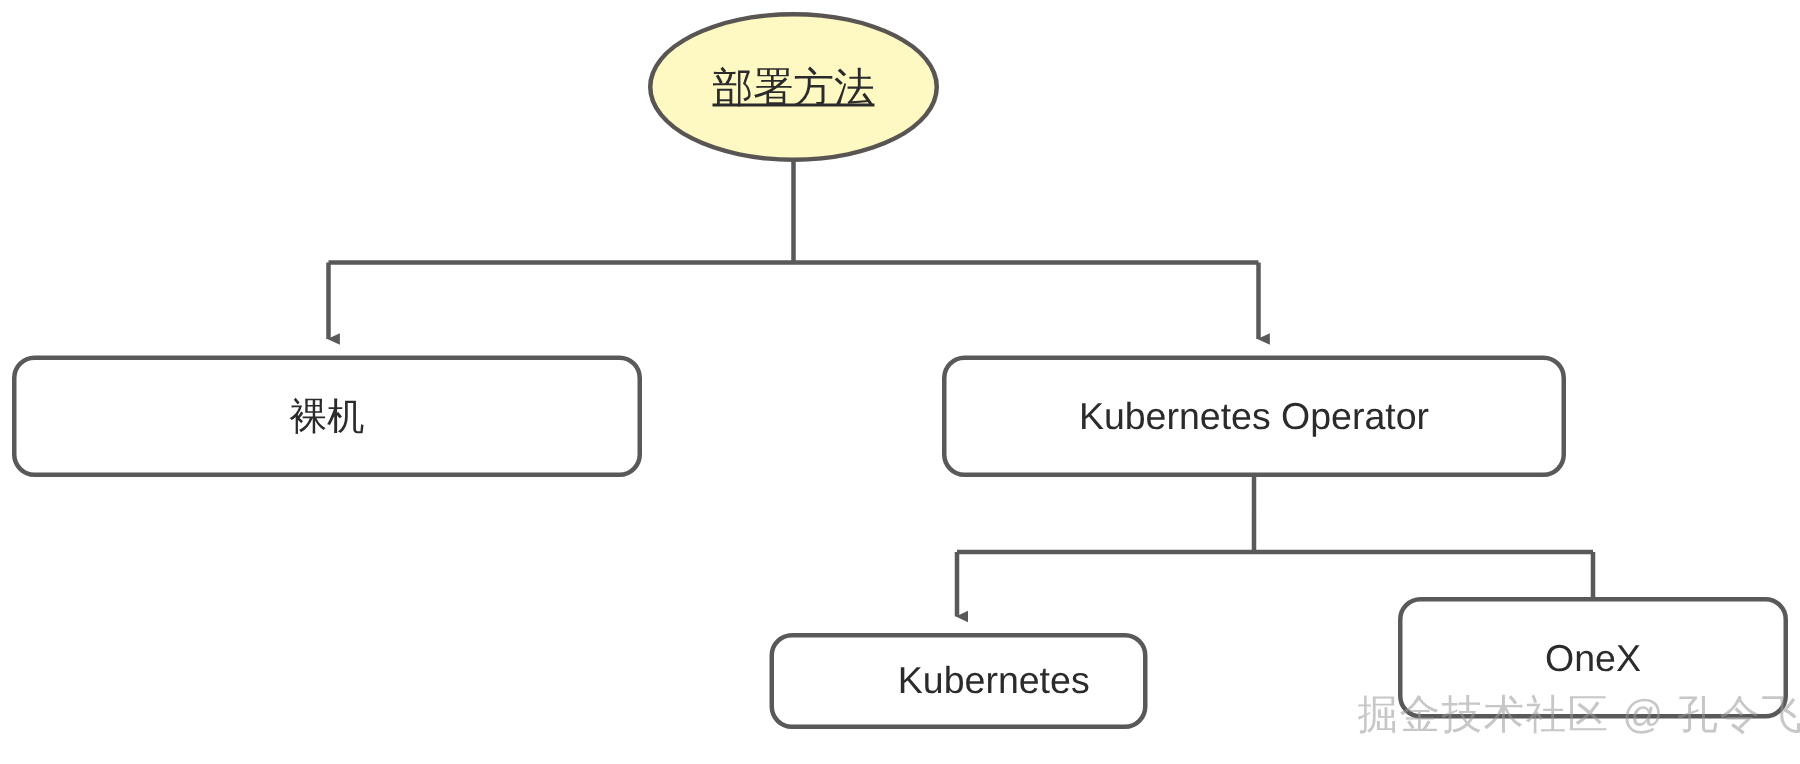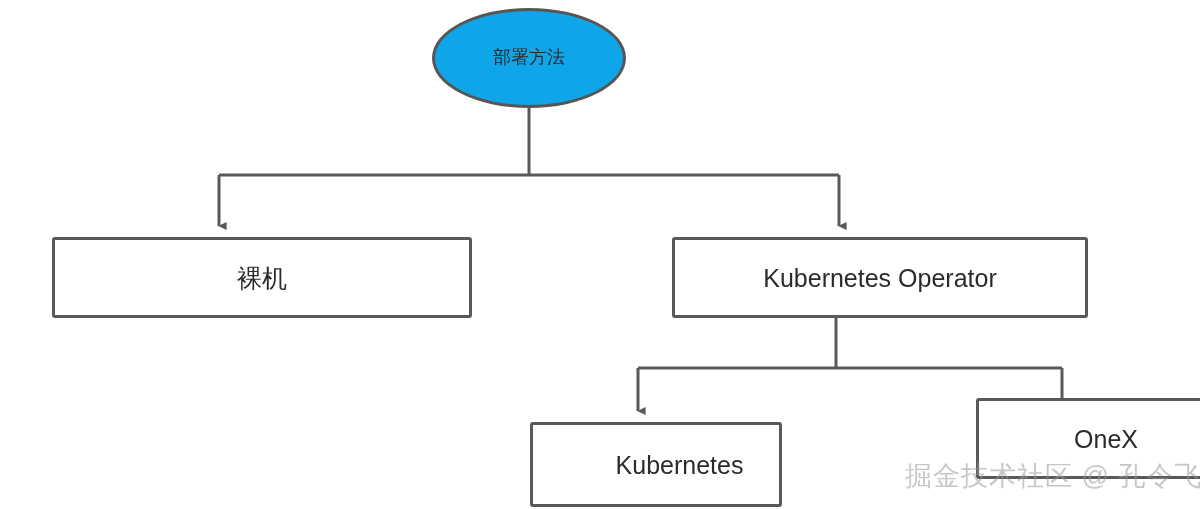--- a/index.html
+++ b/index.html
@@ -30,31 +30,31 @@
     position: absolute;
     box-sizing: border-box;
     display: flex;
     align-items: center;
     justify-content: center;
     text-align: center;
     color: #2b2b2b;
     line-height: 1.2;
   }
   .node-ellipse {
-    background: #0ea5e9;
+    background: #fef9c3;
     border: 3px solid #585552;
     border-radius: 50%;
-    font-size: 18px;
+    font-size: 27px;
+    text-decoration: underline;
   }
   .node-box {
     background: #ffffff;
     border: 3px solid #595959;
-    border-radius: 3px;
+    border-radius: 15px;
     font-size: 25px;
-    margin-left: 44px;
   }
   .node-label {
     display: block;
     padding: 0 10px;
     white-space: nowrap;
   }
   #watermark-text {
     position: absolute;
     left: 905px;
     top: 458px;
@@ -100,21 +100,21 @@
   </div>
 
   <div class="node node-box" style="left:8px; top:237px; width:420px; height:81px;">
     <span class="node-label">裸机</span>
   </div>
 
   <div class="node node-box" style="left:628px; top:237px; width:416px; height:81px;">
     <span class="node-label">Kubernetes Operator</span>
   </div>
 
-  <div class="node node-box" style="left:486px; top:422px; width:252px; height:85px;padding-left:47px;">
+  <div class="node node-box" style="left:513px; top:422px; width:252px; height:64px;padding-left:47px;">
     <span class="node-label">Kubernetes</span>
   </div>
 
   <div class="node node-box" style="left:932px; top:398px; width:260px; height:81px;">
     <span class="node-label">OneX</span>
   </div>
 
   <div id="watermark-text">掘金技术社区 @ 孔令飞</div>
 
 </div>

